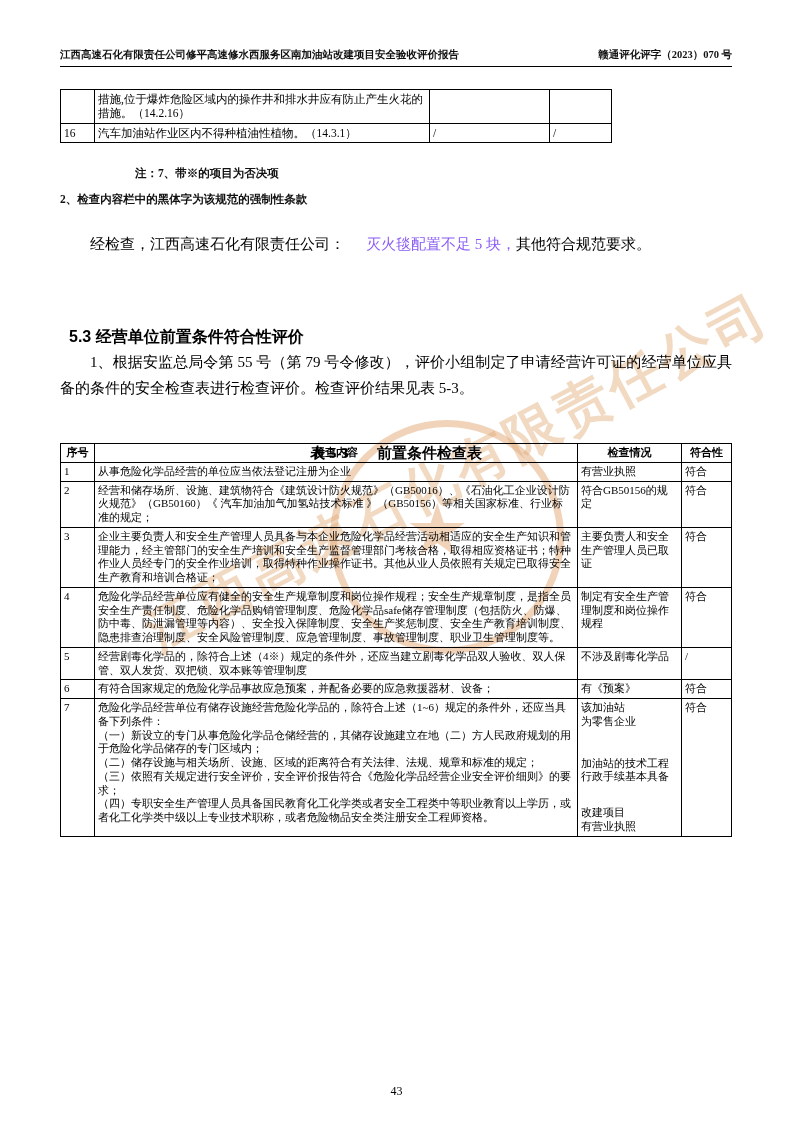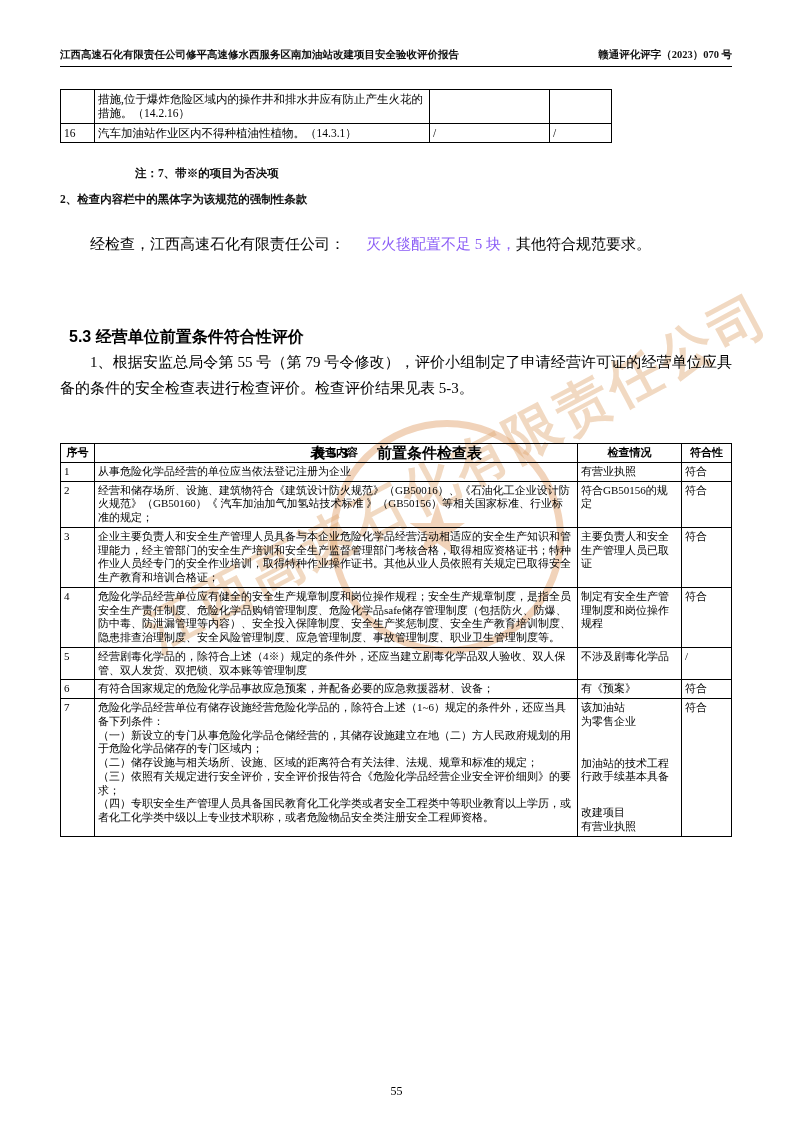--- a/index.html
+++ b/index.html
@@ -327,16 +327,16 @@
               <span style="height:22px">&nbsp;</span>
               <span>改建项目</span>
               <span>有营业执照</span>
             </td>
             <td class="c">符合</td>
           </tr>
         </tbody>
       </table>
     </div>
 
-    <div class="pageno">55</div>
+    <div class="pageno">43</div>
 
   </div>
 </div>
 
 </body></html>

